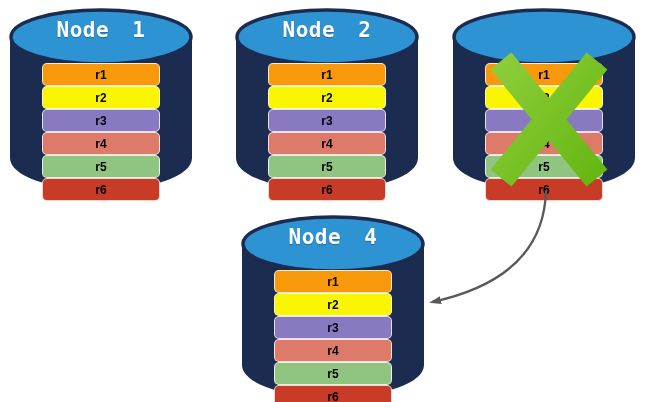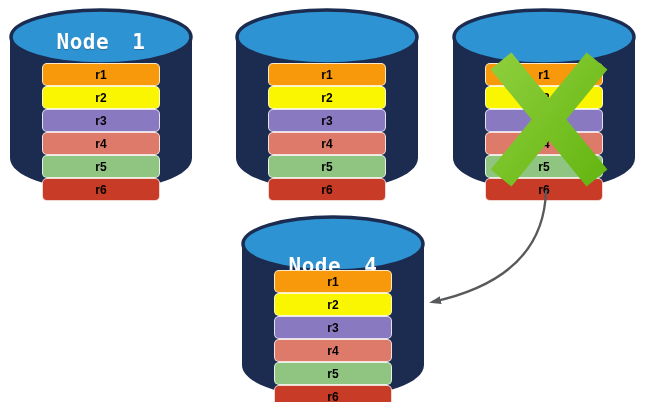--- a/index.html
+++ b/index.html
@@ -13,21 +13,21 @@
   }
   .node { position: absolute; width: 186px; height: 187px; }
   .node-n1 { left: 8px;   top: 6px; }
   .node-n2 { left: 234px; top: 6px; }
   .node-n3 { left: 451px; top: 6px; }
   .node-n4 { left: 240px; top: 213px; }
 
   .cyl-svg { position: absolute; left: 0; top: 0; width: 186px; height: 187px; }
 
   .node-label {
-    position: absolute; left: 0; right: 0; top: 24px;
+    position: absolute; left: 0; right: 0; top: 12px;
     text-align: center;
     font-family: "DejaVu Sans Mono", monospace;
     font-weight: bold;
     font-size: 21px;
     color: #ffffff;
     word-spacing: 10px;
     letter-spacing: 0.5px;
     text-shadow: 0 1px 1px rgba(0,0,0,0.25);
   }
 
@@ -68,20 +68,21 @@
       <div class="bar" style="background: rgb(144, 197, 129);">r5</div>
       <div class="bar" style="background: rgb(200, 59, 38);">r6</div>
     </div>
   </div>
 
   <div class="node node-n2">
     <svg class="cyl-svg" viewBox="0 0 186 187">
       <path d="M2,30 L2,152 C2,170 42,184 93,184 C144,184 184,170 184,152 L184,30 Z" fill="#1B2C50"></path>
       <ellipse cx="93" cy="31" rx="90" ry="27" stroke-width="3.5" fill="#2E93D3" stroke="#1B2C50"></ellipse>
     </svg>
+    <div class="node-label" style="color: rgb(255, 255, 255);">Node 2</div>
     <div class="bars">
       <div class="bar" style="background: rgb(248, 153, 11);">r1</div>
       <div class="bar" style="background: rgb(250, 245, 0);">r2</div>
       <div class="bar" style="background: rgb(137, 121, 193);">r3</div>
       <div class="bar" style="background: rgb(222, 122, 106);">r4</div>
       <div class="bar" style="background: rgb(144, 197, 129);">r5</div>
       <div class="bar" style="background: rgb(200, 59, 38);">r6</div>
     </div>
   </div>
 
@@ -108,21 +109,21 @@
       <line x1="50" y1="55" x2="146" y2="172" stroke="url(#xgrad)" stroke-width="27"></line>
       <line x1="146" y1="55" x2="50" y2="172" stroke="url(#xgrad)" stroke-width="27"></line>
     </svg>
   </div>
 
   <div class="node node-n4">
     <svg class="cyl-svg" viewBox="0 0 186 187">
       <path d="M2,30 L2,152 C2,170 42,184 93,184 C144,184 184,170 184,152 L184,30 Z" fill="#1B2C50"></path>
       <ellipse cx="93" cy="31" rx="90" ry="27" stroke-width="3.5" fill="#2E93D3" stroke="#1B2C50"></ellipse>
     </svg>
-    <div class="node-label" style="color: rgb(255, 255, 255); margin-top: 17px;">Node 4</div>
+    <div class="node-label" style="color: rgb(255, 255, 255);">Node 4</div>
     <div class="bars">
       <div class="bar" style="background: rgb(248, 153, 11);">r1</div>
       <div class="bar" style="background: rgb(250, 245, 0);">r2</div>
       <div class="bar" style="background: rgb(137, 121, 193);">r3</div>
       <div class="bar" style="background: rgb(222, 122, 106);">r4</div>
       <div class="bar" style="background: rgb(144, 197, 129);">r5</div>
       <div class="bar" style="background: rgb(200, 59, 38);">r6</div>
     </div>
   </div>
 

